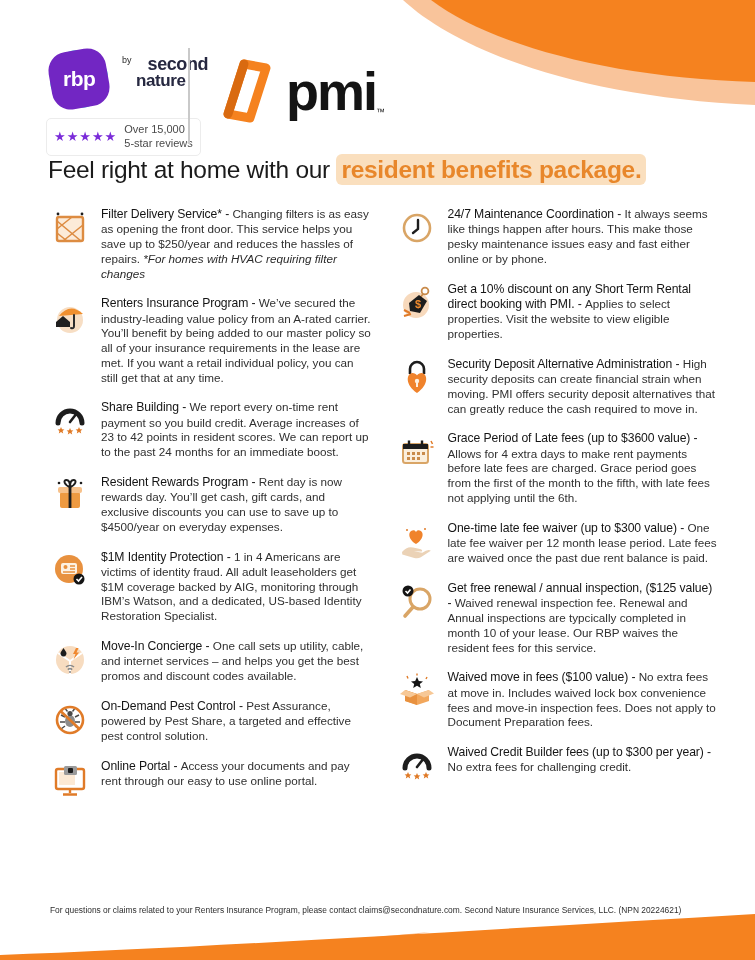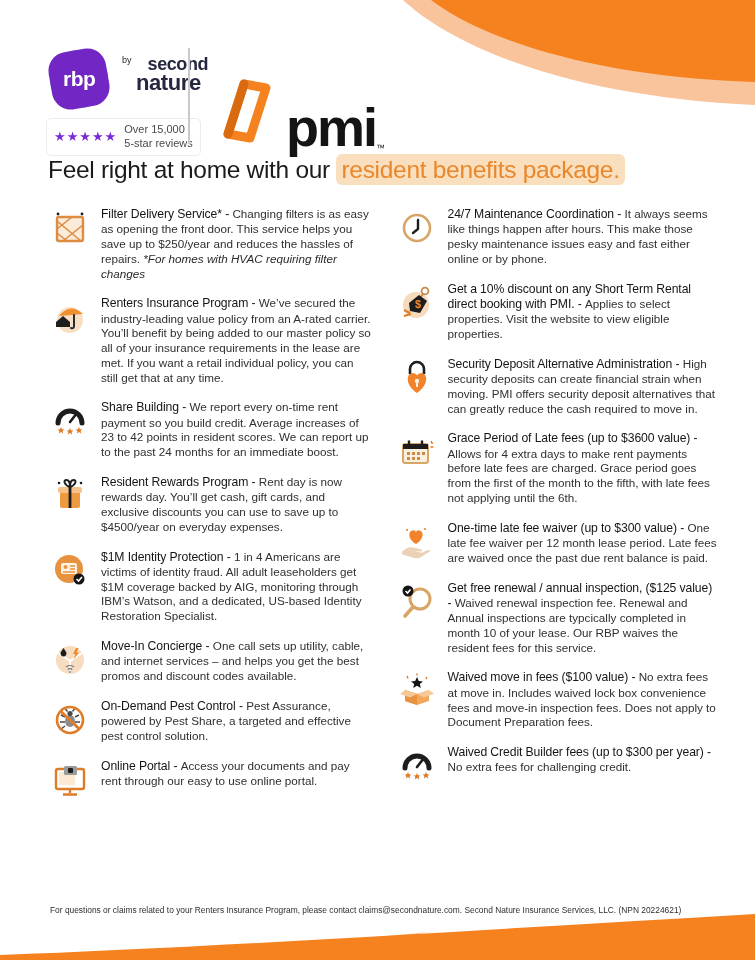--- a/index.html
+++ b/index.html
@@ -15,33 +15,33 @@
   
   .header{position:absolute;top:46px;left:46px;width:480px;height:108px;}
   .rbp-badge{position:absolute;top:2px;left:2px;width:62px;height:62px;}
   .rbp-teal{position:absolute;inset:5px;background:#3EC6D6;border-radius:18px;transform:rotate(28deg);}
   .rbp-purple{position:absolute;inset:2px;background:#7226C3;border-radius:19px;transform:rotate(-10deg);
     display:flex;align-items:center;justify-content:center;}
   .rbp-purple span{font-size:21px;font-weight:bold;color:#fff;letter-spacing:-0.5px;transform:rotate(10deg);}
   .brand{position:absolute;top:10px;left:76px;line-height:1;}
   .brand .by{font-size:9px;color:#2a2a2a;vertical-align:top;margin-right:16px;}
   .brand .nm{font-size:18px;font-weight:bold;color:#262840;letter-spacing:-0.4px;line-height:0.95;display:inline-block;}
-  .brand .nm2{font-size:22px;font-weight:bold;color:#262840;letter-spacing:-0.4px;line-height:0.95;margin-left:14px;}
+  .brand .nm2{font-size:17px;font-weight:bold;color:#262840;letter-spacing:-0.4px;line-height:0.95;margin-left:14px;}
   .reviews{position:absolute;top:72px;left:0px;display:flex;align-items:center;gap:7px;
     border:1px solid #ececec;border-radius:5px;padding:4px 7px;background:#fff;}
   .stars{font-family:"DejaVu Sans", sans-serif;color:#7A2BD9;font-size:13px;letter-spacing:1px;line-height:1;}
   .rev-txt{font-size:11px;color:#4a4a4a;line-height:1.25;}
   .hdr-divider{position:absolute;top:2px;left:142px;width:2px;height:96px;background:#c9c9c9;}
-  .pmi{position:absolute;top:24px;left:168px;display:flex;align-items:flex-end;}
+  .pmi{position:absolute;top:4px;left:168px;display:flex;align-items:center;}
   .pmi-text{font-size:54px;font-weight:800;color:#141414;letter-spacing:-2px;line-height:0.9;margin-left:8px;}
   .pmi-tm{font-size:9px;color:#141414;vertical-align:bottom;font-weight:normal;}
   
   .title{position:absolute;top:156px;left:48px;width:680px;font-size:24.5px;color:#1b1b1b;
     letter-spacing:-0.3px;white-space:nowrap;}
-  .title .hl{color:#E8872B;font-weight:normal;background:#FADFBE;border-radius:6px;padding:2px 5px;}
+  .title .hl{color:#E8872B;font-weight:bold;background:#FADFBE;border-radius:6px;padding:2px 5px;}
   
   .columns{position:absolute;top:207px;left:50px;right:36px;display:flex;gap:24px;}
   .col{flex:1;min-width:0;}
   .item{display:flex;gap:11px;margin-bottom:15px;}
   .ico{flex:0 0 40px;width:40px;height:40px;margin-top:1px;}
   .ico svg{width:40px;height:40px;display:block;}
   .txt{margin:0;font-size:11.7px;line-height:1.26;color:#303030;}
   .txt .h{font-size:12.2px;font-weight:normal;color:#151515;letter-spacing:-0.1px;}
   .txt .note{color:#2a2a2a;}
   

